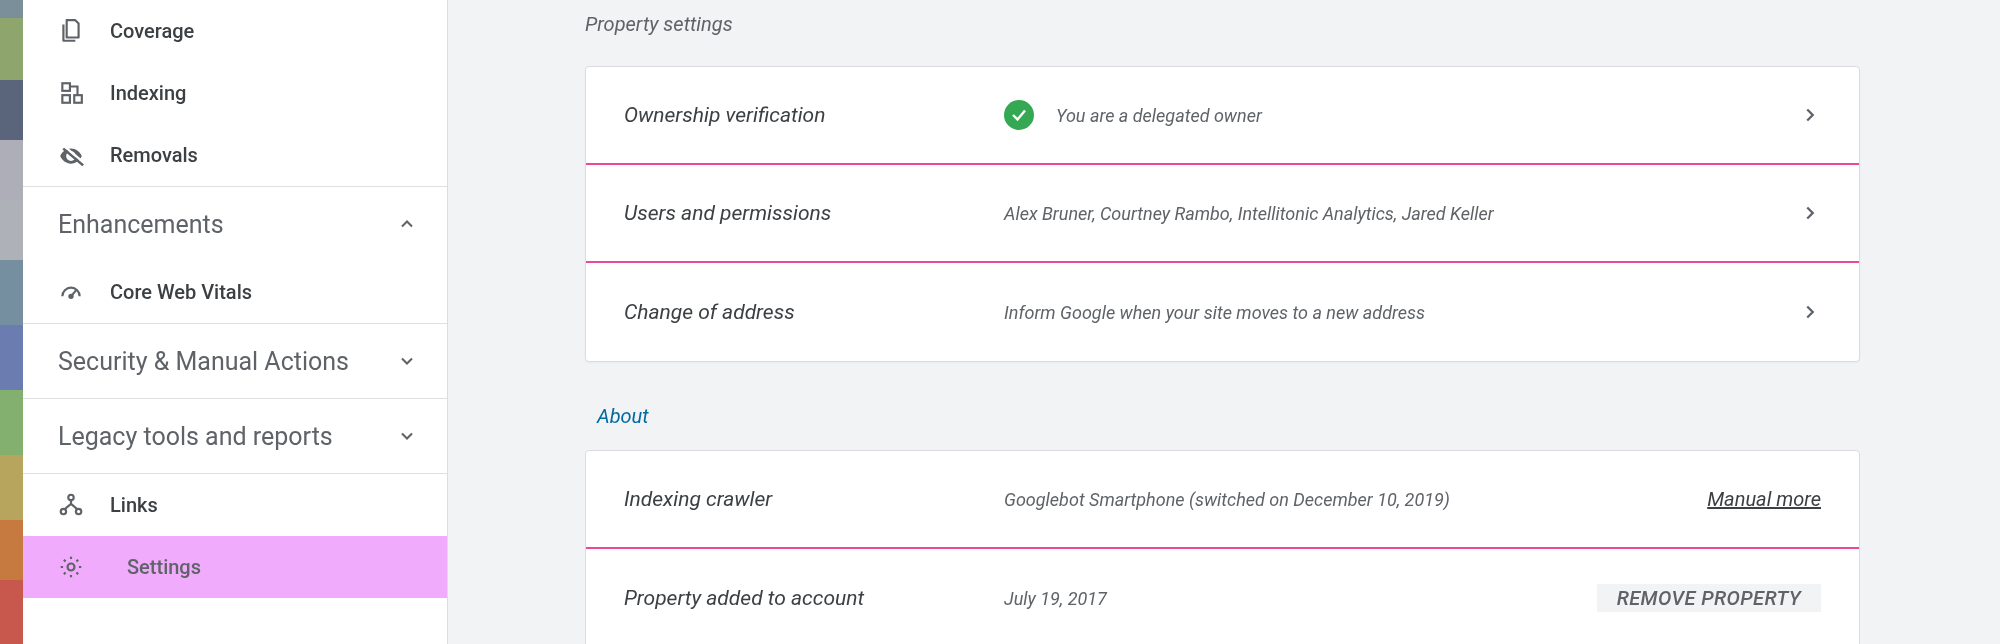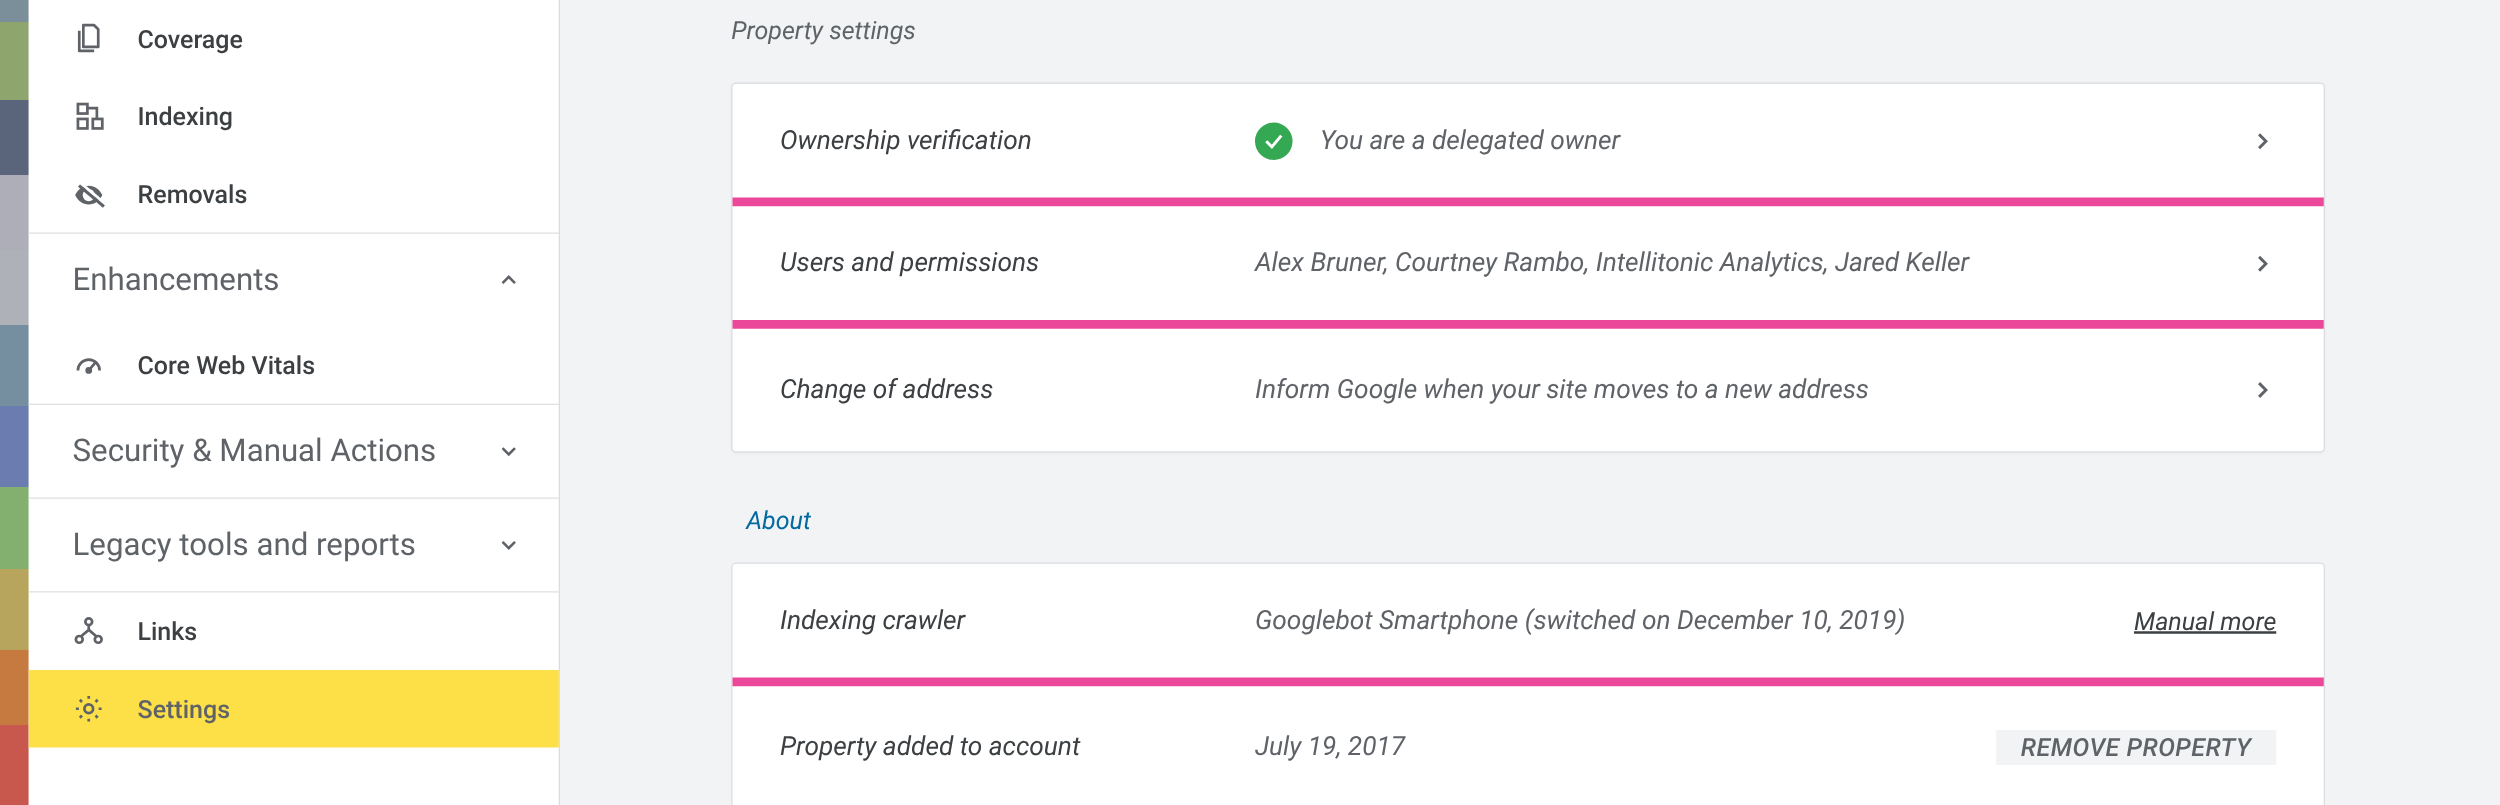--- a/index.html
+++ b/index.html
@@ -24,45 +24,45 @@
   .sidebar {
     position: absolute; left: 23px; top: 0; width: 425px; height: 644px;
     background: #ffffff; border-right: 1px solid #dadce0;
     display: flex; flex-direction: column;
   }
   .nav-item {
     display: flex; align-items: center; height: 62px; padding-left: 35px;
     font-size: 20px; font-weight: 500; color: #3c4043; cursor: pointer;
   }
   .nav-item .icon { width: 52px; display: flex; align-items: center; justify-content: flex-start; color: #5f6368; }
-  .nav-item.selected { background: #fde047; color: #5f6368; }
+  .nav-item.selected { background: #f0abfc; color: #5f6368; gap: 17px; }
   .nav-section {
     display: flex; align-items: center; height: 74px; padding-left: 35px; padding-right: 30px;
     font-size: 25px; font-weight: 400; color: #5f6368; cursor: pointer;
     justify-content: space-between;
   }
   .nav-divider { border-top: 1px solid #e0e0e0; }
 
   .main {
     position: absolute; left: 448px; top: 0; right: 0; height: 644px; padding: 0 140px 0 137px; font-style: italic;
   }
   .section-title { font-size: 20px; color: #5f6368; margin-top: 12px; margin-bottom: 30px; }
 
   .card {
     background: #fff; border: 1px solid #dadce0; border-radius: 4px;
     box-shadow: 0 1px 2px rgba(0,0,0,.04);
   }
   .card.flat { box-shadow: none; }
   .row {
     display: flex; align-items: center; height: 98px; padding: 0 38px;
-    border-bottom: 7px solid #ec4899; cursor: pointer;
+    border-bottom: 2px solid #ec4899; cursor: pointer;
   }
   .row:last-child { border-bottom: none; }
   .row .label { width: 380px; font-size: 21px; color: #3c4043; font-weight: 400; }
-  .row .value { flex: 1; font-size: 21px; color: #5f6368; font-weight: 400; display: flex; align-items: center; gap: 22px; }
+  .row .value { flex: 1; font-size: 18px; color: #5f6368; font-weight: 400; display: flex; align-items: center; gap: 22px; }
   .row .chev { color: #5f6368; }
 
   .check-badge {
     width: 30px; height: 30px; border-radius: 50%; background: #34a853;
     display: flex; align-items: center; justify-content: center; flex-shrink: 0;
   }
 
   .about-title { font-size: 20px; color: #0369a1; margin-top: 42px; margin-bottom: 22px; margin-left: 12px; }
   .link { font-size: 20px; color: #3c4043; text-decoration: underline; cursor: pointer; }
   .btn {

